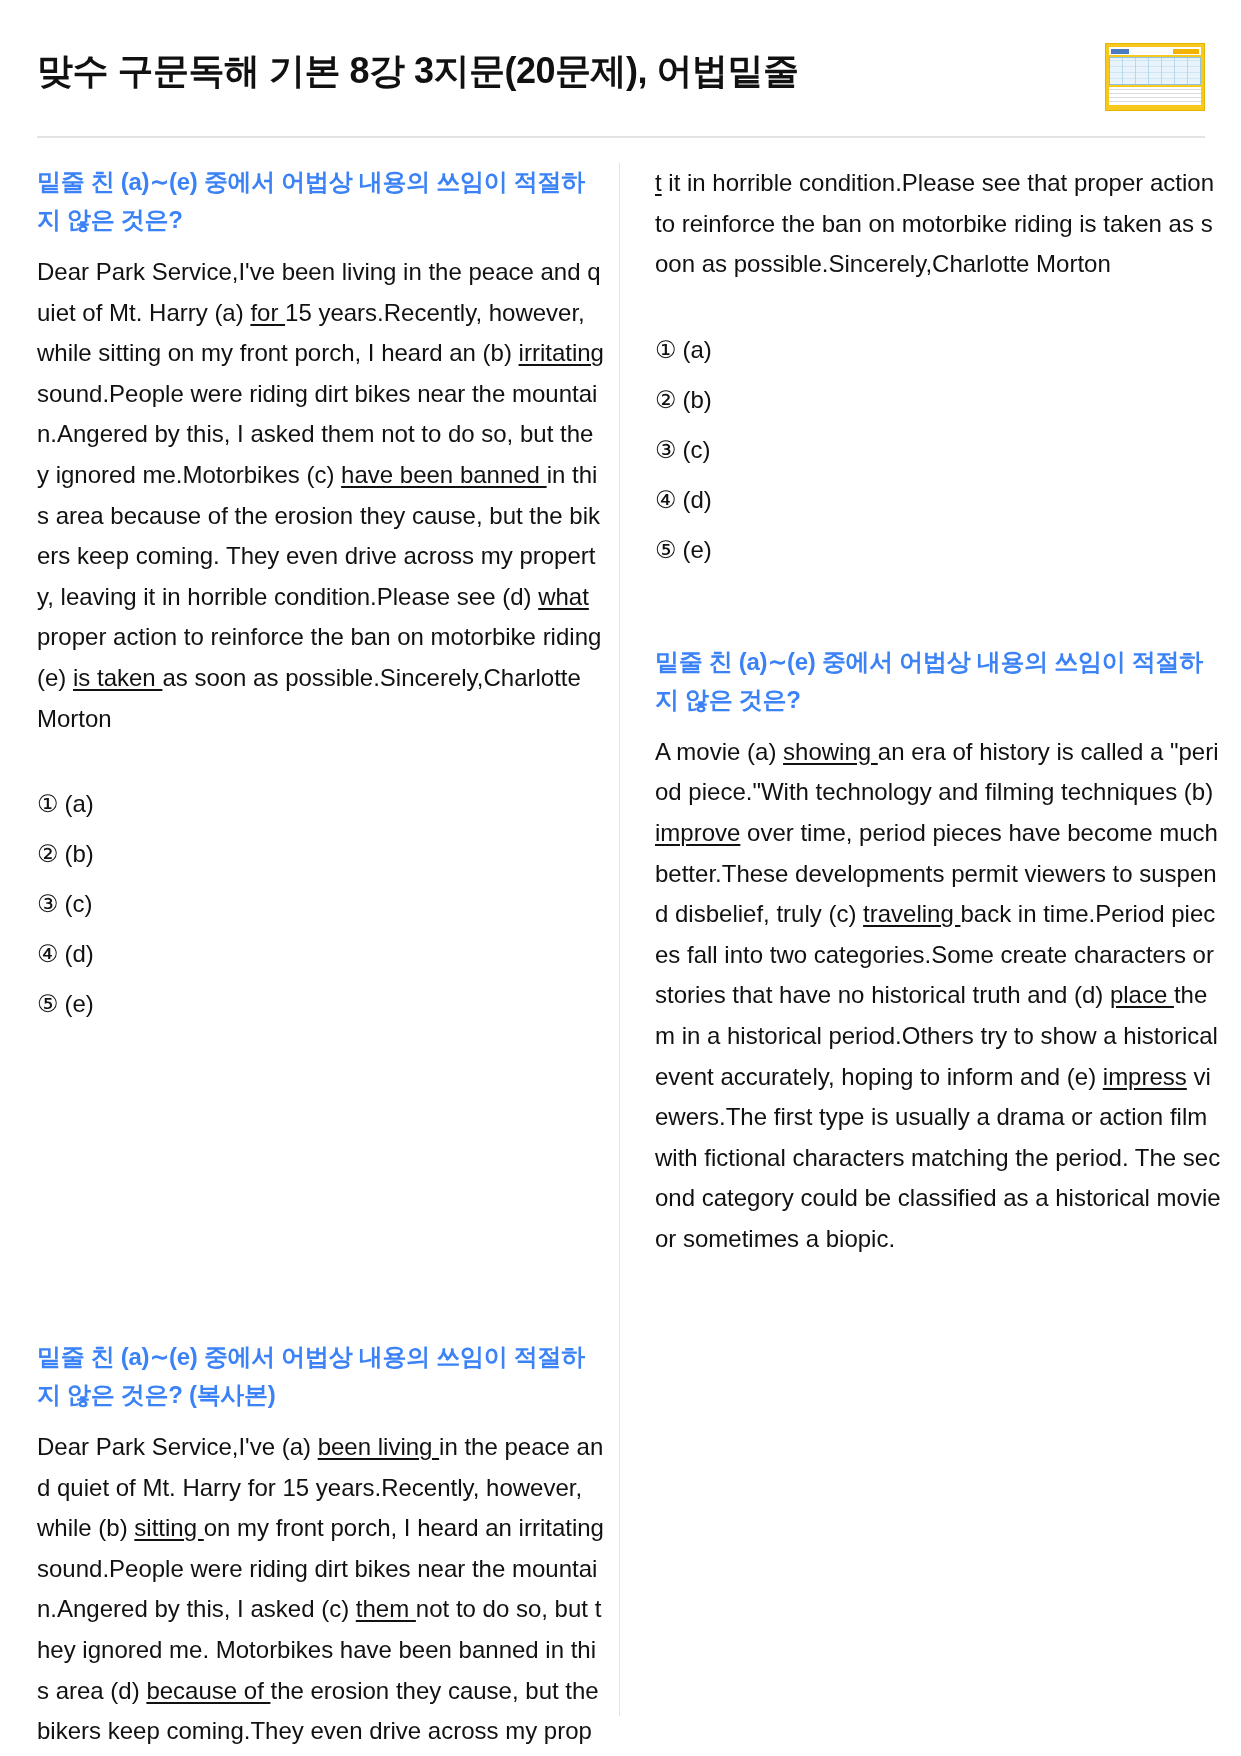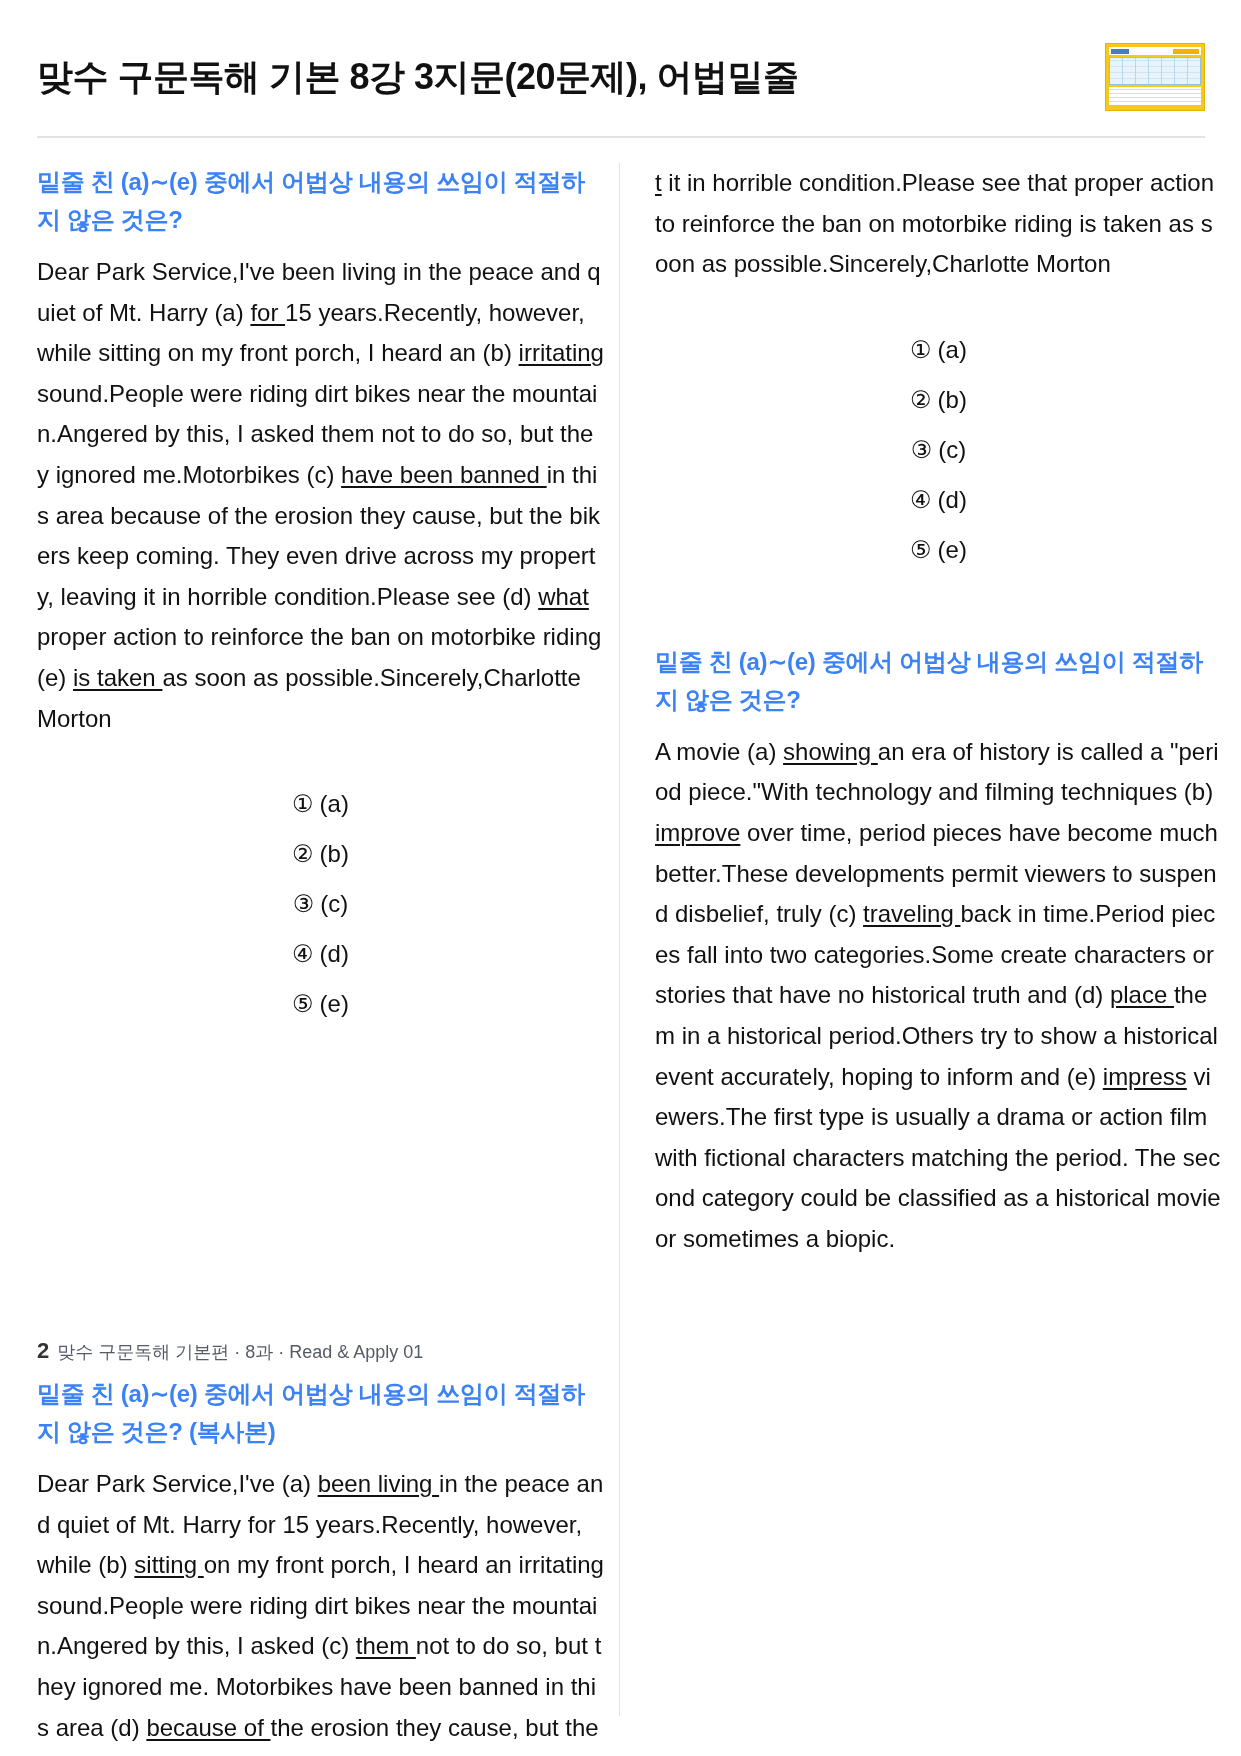--- a/index.html
+++ b/index.html
@@ -19,21 +19,21 @@
     .header {
       position: absolute;
       left: 37px;
       top: 40px;
       width: 1168px;
       height: 100px;
     }
     .page-title {
       position: absolute;
       left: 0;
-      top: 12px;
+      top: 6px;
       font-size: 36px;
       font-weight: bold;
       letter-spacing: -0.5px;
       color: #111;
       line-height: 50px;
     }
     .thumb {
       position: absolute;
       right: 0;
       top: 3px;
@@ -118,21 +118,20 @@
       color: #111;
       word-break: break-all;
     }
     .passage u {
       text-decoration: underline;
       text-underline-offset: 3px;
     }
     .options {
       margin-top: 40px;
       list-style: none;
-      text-align: center;
     }
     .options li {
       font-size: 24px;
       line-height: 50px;
       color: #111;
     }
     .options .circ {
       display: inline-block;
       margin-right: 6px;
     }
@@ -167,24 +166,20 @@
       <ul class="options">
           <li><span class="circ">①</span><span>(a)</span></li>
           <li><span class="circ">②</span><span>(b)</span></li>
           <li><span class="circ">③</span><span>(c)</span></li>
           <li><span class="circ">④</span><span>(d)</span></li>
           <li><span class="circ">⑤</span><span>(e)</span></li>
         </ul>
     </section>
 
     <section class="question q2">
-      <div class="q-meta">
-        <span class="q-num">2</span>
-        <span>맞수 구문독해 기본편 · 8과 · Read &amp; Apply 01</span>
-      </div>
       <div class="q-prompt">밑줄 친 (a)∼(e) 중에서 어법상 내용의 쓰임이 적절하지 않은 것은? (복사본)</div>
       <div class="passage">Dear Park Service,I've (a) <u>been living </u> in the peace and quiet of Mt. Harry for 15 years.Recently, however, while (b) <u>sitting </u> on my front porch, I heard an irritating sound.People were riding dirt bikes near the mountain.Angered by this, I asked (c) <u>them </u> not to do so, but they ignored me. Motorbikes have been banned in this area (d) <u>because of </u> the erosion they cause, but the bikers keep coming.They even drive across my property, (e) </div>
     </section>
   </div>
 
   <div class="col col-right">
 
     <section class="question q2-cont">
       <div class="passage"><u>t</u> it in horrible condition.Please see that proper action to reinforce the ban on motorbike riding is taken as soon as possible.Sincerely,Charlotte Morton</div>
       <ul class="options" style="margin-top:40px;">

